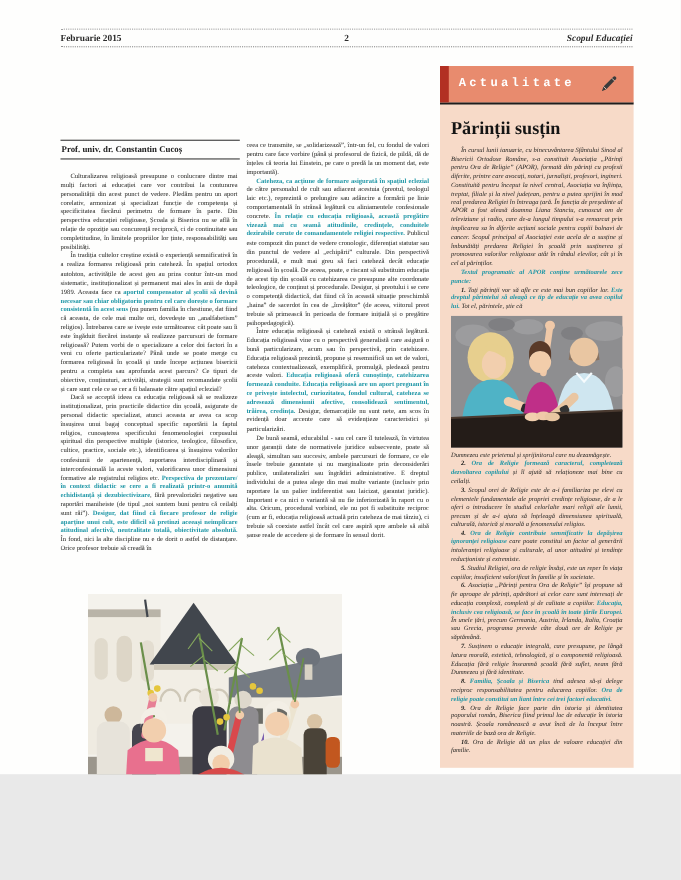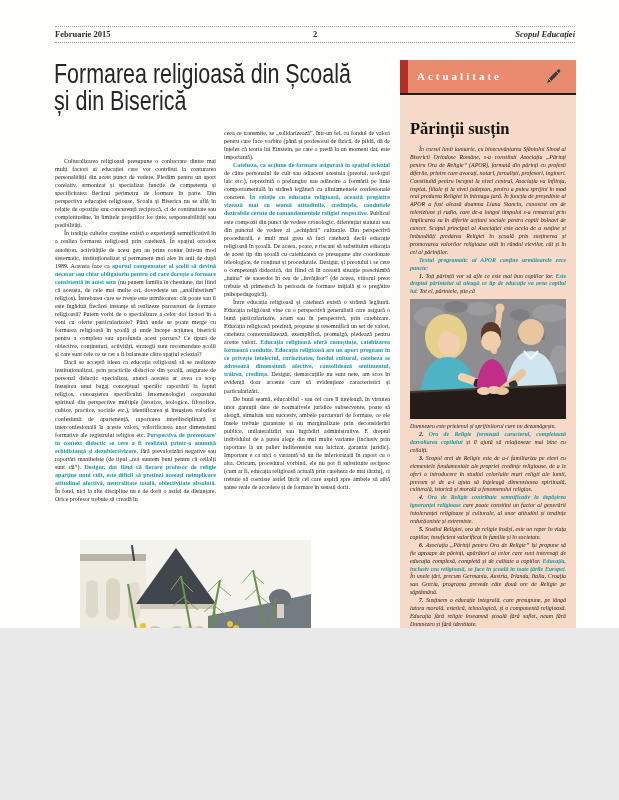--- a/index.html
+++ b/index.html
@@ -1,16 +1,16 @@
 <!DOCTYPE html>
 <html lang="ro"><head>
 <meta charset="utf-8">
 <style>
   html,body{margin:0;padding:0;background:#e9e9e9;}
-  .page{position:relative;width:619px;height:628px;background:#fefefd;overflow:hidden;
+  .page{position:relative;width:619px;height:704px;background:#fefefd;overflow:hidden;
         font-family:"Liberation Serif",serif;color:#1d1d1b;margin:0 auto;}
 
   
   .hdr{position:absolute;left:55px;top:26px;width:520px;height:15px;
        border-top:1px dotted #a0a0a0;border-bottom:1px dotted #8d8d8d;
        font-size:8.5px;font-weight:bold;color:#2c2c2c;}
   .hdr .l{position:absolute;left:0;top:2px;}
   .hdr .c{position:absolute;left:50%;top:2px;transform:translateX(-50%);}
   .hdr .r{position:absolute;right:0;top:2px;font-style:italic;}
 
@@ -31,46 +31,43 @@
   .tl{color:#1e96a6;font-weight:bold;}
   .num{font-weight:bold;}
 
   .photo-main{position:absolute;left:80px;top:540px;width:231px;height:226px;}
   .photo-main svg{display:block;width:100%;height:100%;}
 
   
   .sidebar{position:absolute;left:400px;top:60px;width:176px;}
   .sb-head{position:relative;height:33px;background:#e88b6e;}
   .sb-bar{position:absolute;left:0;top:0;width:8px;height:33px;background:#b23023;}
-  .sb-label{position:absolute;left:17px;top:10px;color:#fff;font-family:Liberation Serif, serif;
+  .sb-label{position:absolute;left:17px;top:10px;color:#fff;font-family:Liberation Mono, monospace;
             font-weight:bold;font-size:11px;letter-spacing:3px;}
   .sb-pencil{position:absolute;right:14px;top:8px;width:17px;height:17px;}
-  .sb-body{background:#f7dac8;border-top:2px solid #1e1e1e;padding:23px 10px 10px 10px;}
+  .sb-body{background:#f7dac8;border-top:2px solid #1e1e1e;padding:11px 10px 10px 10px;}
   .sb-title{font-size:16.5px;font-weight:bold;line-height:18px;color:#141414;margin:2px 0 8px 0;}
   .sb-title span{display:block;}
   .sb-text{font-size:5.9px;line-height:7.9px;font-style:italic;color:#232321;}
   .photo-family{width:156px;height:120px;margin:3px 0 4px 0;}
   .photo-family svg{display:block;width:100%;height:100%;}
 </style>
 </head>
 <body>
 
 <div class="page">
 
   <div class="hdr">
     <span class="l">Februarie 2015</span>
     <span class="c">2</span>
     <span class="r">Scopul Educației</span>
   </div>
 
-  <h1 class="title" style="margin:0;">
-    <span>Formarea religioasă din Școală</span>
-    <span>și din Biserică</span>
-  </h1>
-
+
+  <div class="authorbox">Prof. univ. dr. Constantin Cucoș</div>
 
   <div class="col col1">
       <p class="ind"><span>Culturalizarea religioasă presupune o conlucrare dintre mai mulți factori ai educației care vor contribui la conturarea personalității din acest punct de vedere. Pledăm pentru un aport corelativ, armonizat și specializat funcție de competența și specificitatea fiecărui perimetru de formare în parte. Din perspectiva educației religioase, Școala și Biserica nu se află în relație de opoziție sau concurență reciprocă, ci de continuitate sau completitudine, în limitele propriilor lor ținte, responsabilități sau posibilități.</span></p>
       <p class="ind"><span>În tradiția cultelor creștine există o experiență semnificativă în a realiza formarea religioasă prin cateheză. În spațiul ortodox autohton, activitățile de acest gen au prins contur într-un mod sistematic, instituționalizat și permanent mai ales în anii de după 1989. Aceasta face ca </span><span class="tl">aportul compensator al școlii să devină necesar sau chiar obligatoriu pentru cel care dorește o formare consistentă în acest sens</span><span> (nu punem familia în chestiune, dat fiind că aceasta, de cele mai multe ori, dovedește un „analfabetism” religios). Întrebarea care se ivește este următoarea: cât poate sau îi este îngăduit fiecărei instanțe să realizeze parcursuri de formare religioasă? Putem vorbi de o specializare a celor doi factori în a veni cu oferte particularizate? Până unde se poate merge cu formarea religioasă în școală și unde începe acțiunea bisericii pentru a completa sau aprofunda acest parcurs? Ce tipuri de obiective, conținuturi, activități, strategii sunt recomandate școlii și care sunt cele ce se cer a fi balansate către spațiul eclezial?</span></p>
       <p class="ind"><span>Dacă se acceptă ideea ca educația religioasă să se realizeze instituționalizat, prin practicile didactice din școală, asigurate de personal didactic specializat, atunci aceasta ar avea ca scop însușirea unui bagaj conceptual specific raportării la faptul religios, cunoașterea specificului fenomenologiei corpusului spiritual din perspective multiple (istorice, teologice, filosofice, cultice, practice, sociale etc.), identificarea și însușirea valorilor confesiunii de apartenență, raportarea interdisciplinară și interconfesională la aceste valori, valorificarea unor dimensiuni formative ale registrului religios etc. </span><span class="tl">Perspectiva de prezentare/în context didactic se cere a fi realizată printr-o anumită echidistanță și dezubiectivizare</span><span>, fără prevalorizări negative sau raportări maniheiste (de tipul „noi suntem buni pentru că ceilalți sunt răi”). </span><span class="tl">Desigur, dat fiind că fiecare profesor de religie aparține unui cult, este dificil să pretinzi aceeași neimplicare atitudinal afectivă, neutralitate totală, obiectivitate absolută.</span><span> În fond, nici la alte discipline nu e de dorit o astfel de distanțare. Orice profesor trebuie să creadă în</span></p>
     </div>
   <div class="col col2">
       <p><span>ceea ce transmite, se „solidarizează”, într-un fel, cu fondul de valori pentru care face vorbire (până și profesorul de fizică, de pildă, dă de înțeles că teoria lui Einstein, pe care o predă la un moment dat, este importantă).</span></p>
       <p class="ind"><span class="tl">Cateheza, ca acțiune de formare asigurată în spațiul eclezial</span><span> de către personalul de cult sau adiacent acestuia (preotul, teologul laic etc.), reprezintă o prelungire sau adâncire a formării pe linie comportamentală în strânsă legătură cu aliniamentele confesionale concrete. </span><span class="tl">În relație cu educația religioasă, această pregătire vizează mai cu seamă atitudinile, credințele, conduitele dezirabile cerute de comandamentele religiei respective.</span><span> Publicul este compozit din punct de vedere cronologic, diferențiat statutar sau din punctul de vedere al „echipării” culturale. Din perspectivă procedurală, e mult mai greu să faci cateheză decât educație religioasă în școală. De aceea, poate, e riscant să substituim educația de acest tip din școală cu catehizarea ce presupune alte coordonate teleologice, de conținut și procedurale. Desigur, și preotului i se cere o competență didactică, dat fiind că în această situație preschimbă „haina” de sacerdot în cea de „învățător” (de aceea, viitorul preot trebuie să primească în perioada de formare inițială și o pregătire psihopedagogică).</span></p>
       <p class="ind"><span>Între educația religioasă și cateheză există o strânsă legătură. Educația religioasă vine cu o perspectivă generalistă care asigură o bună particularizare, acum sau în perspectivă, prin catehizare. Educația religioasă prezintă, propune și resemnifică un set de valori, cateheza contextualizează, exemplifică, promulgă, pledează pentru aceste valori. </span><span class="tl">Educația religioasă oferă cunoștințe, catehizarea formează conduite. Educația religioasă are un aport pregnant în ce privește intelectul, curiozitatea, fondul cultural, cateheza se adresează dimensiunii afective, consolidează sentimentul, trăirea, credința.</span><span> Desigur, demarcațiile nu sunt nete, am scos în evidență doar accente care să evidențieze caracteristici și particularizări.</span></p>

